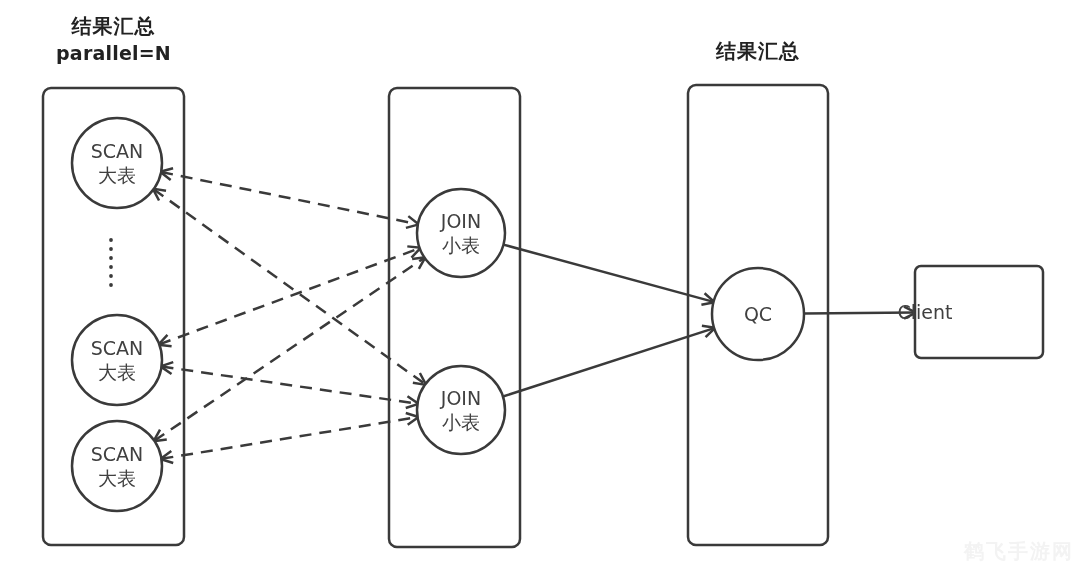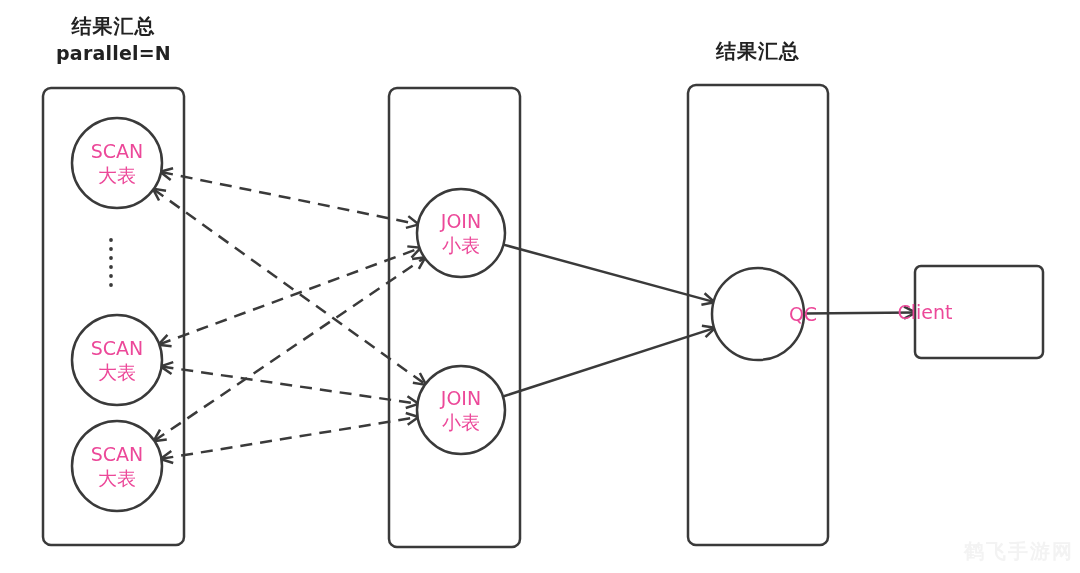--- a/index.html
+++ b/index.html
@@ -9,21 +9,21 @@
   }
   .stage svg{position:absolute;left:0;top:0;}
   .col-header{
     position:absolute;transform:translateX(-50%);text-align:center;
     color:#222222;white-space:nowrap;
   }
   .h-line1{font-size:20px;font-weight:600;line-height:28px;letter-spacing:1px;}
   .h-line2{font-size:19px;font-weight:700;line-height:26px;letter-spacing:0.2px;}
   .node-label{
     position:absolute;transform:translate(-50%,-50%);text-align:center;
-    color:#ec4899;font-size:19px;line-height:24px;white-space:nowrap;
+    color:#404040;font-size:19px;line-height:24px;white-space:nowrap;
   }
   .node-label span{display:block;}
   .node-label span:empty{display:none;}
   .watermark{
     position:absolute;right:6px;bottom:8px;font-size:20px;font-weight:700;
     letter-spacing:2px;
   }
 </style>
 </head>
 <body>
@@ -88,21 +88,21 @@
     <span>大表</span>
   </div>
   <div class="node-label" style="left: 461px; top: 233px;">
     <span>JOIN</span>
     <span>小表</span>
   </div>
   <div class="node-label" style="left: 461px; top: 410px;">
     <span>JOIN</span>
     <span>小表</span>
   </div>
-  <div class="node-label" style="left: 758px; top: 314px; margin-left: 45px;">
+  <div class="node-label" style="left: 758px; top: 314px;">
     <span>QC</span>
   </div>
   <div class="node-label" style="left: 925px; top: 312px;">
     <span>Client</span>
   </div>
 
   <div class="watermark" style="color: rgb(243, 243, 243);">鹤飞手游网</div>
 
 </div>
 

